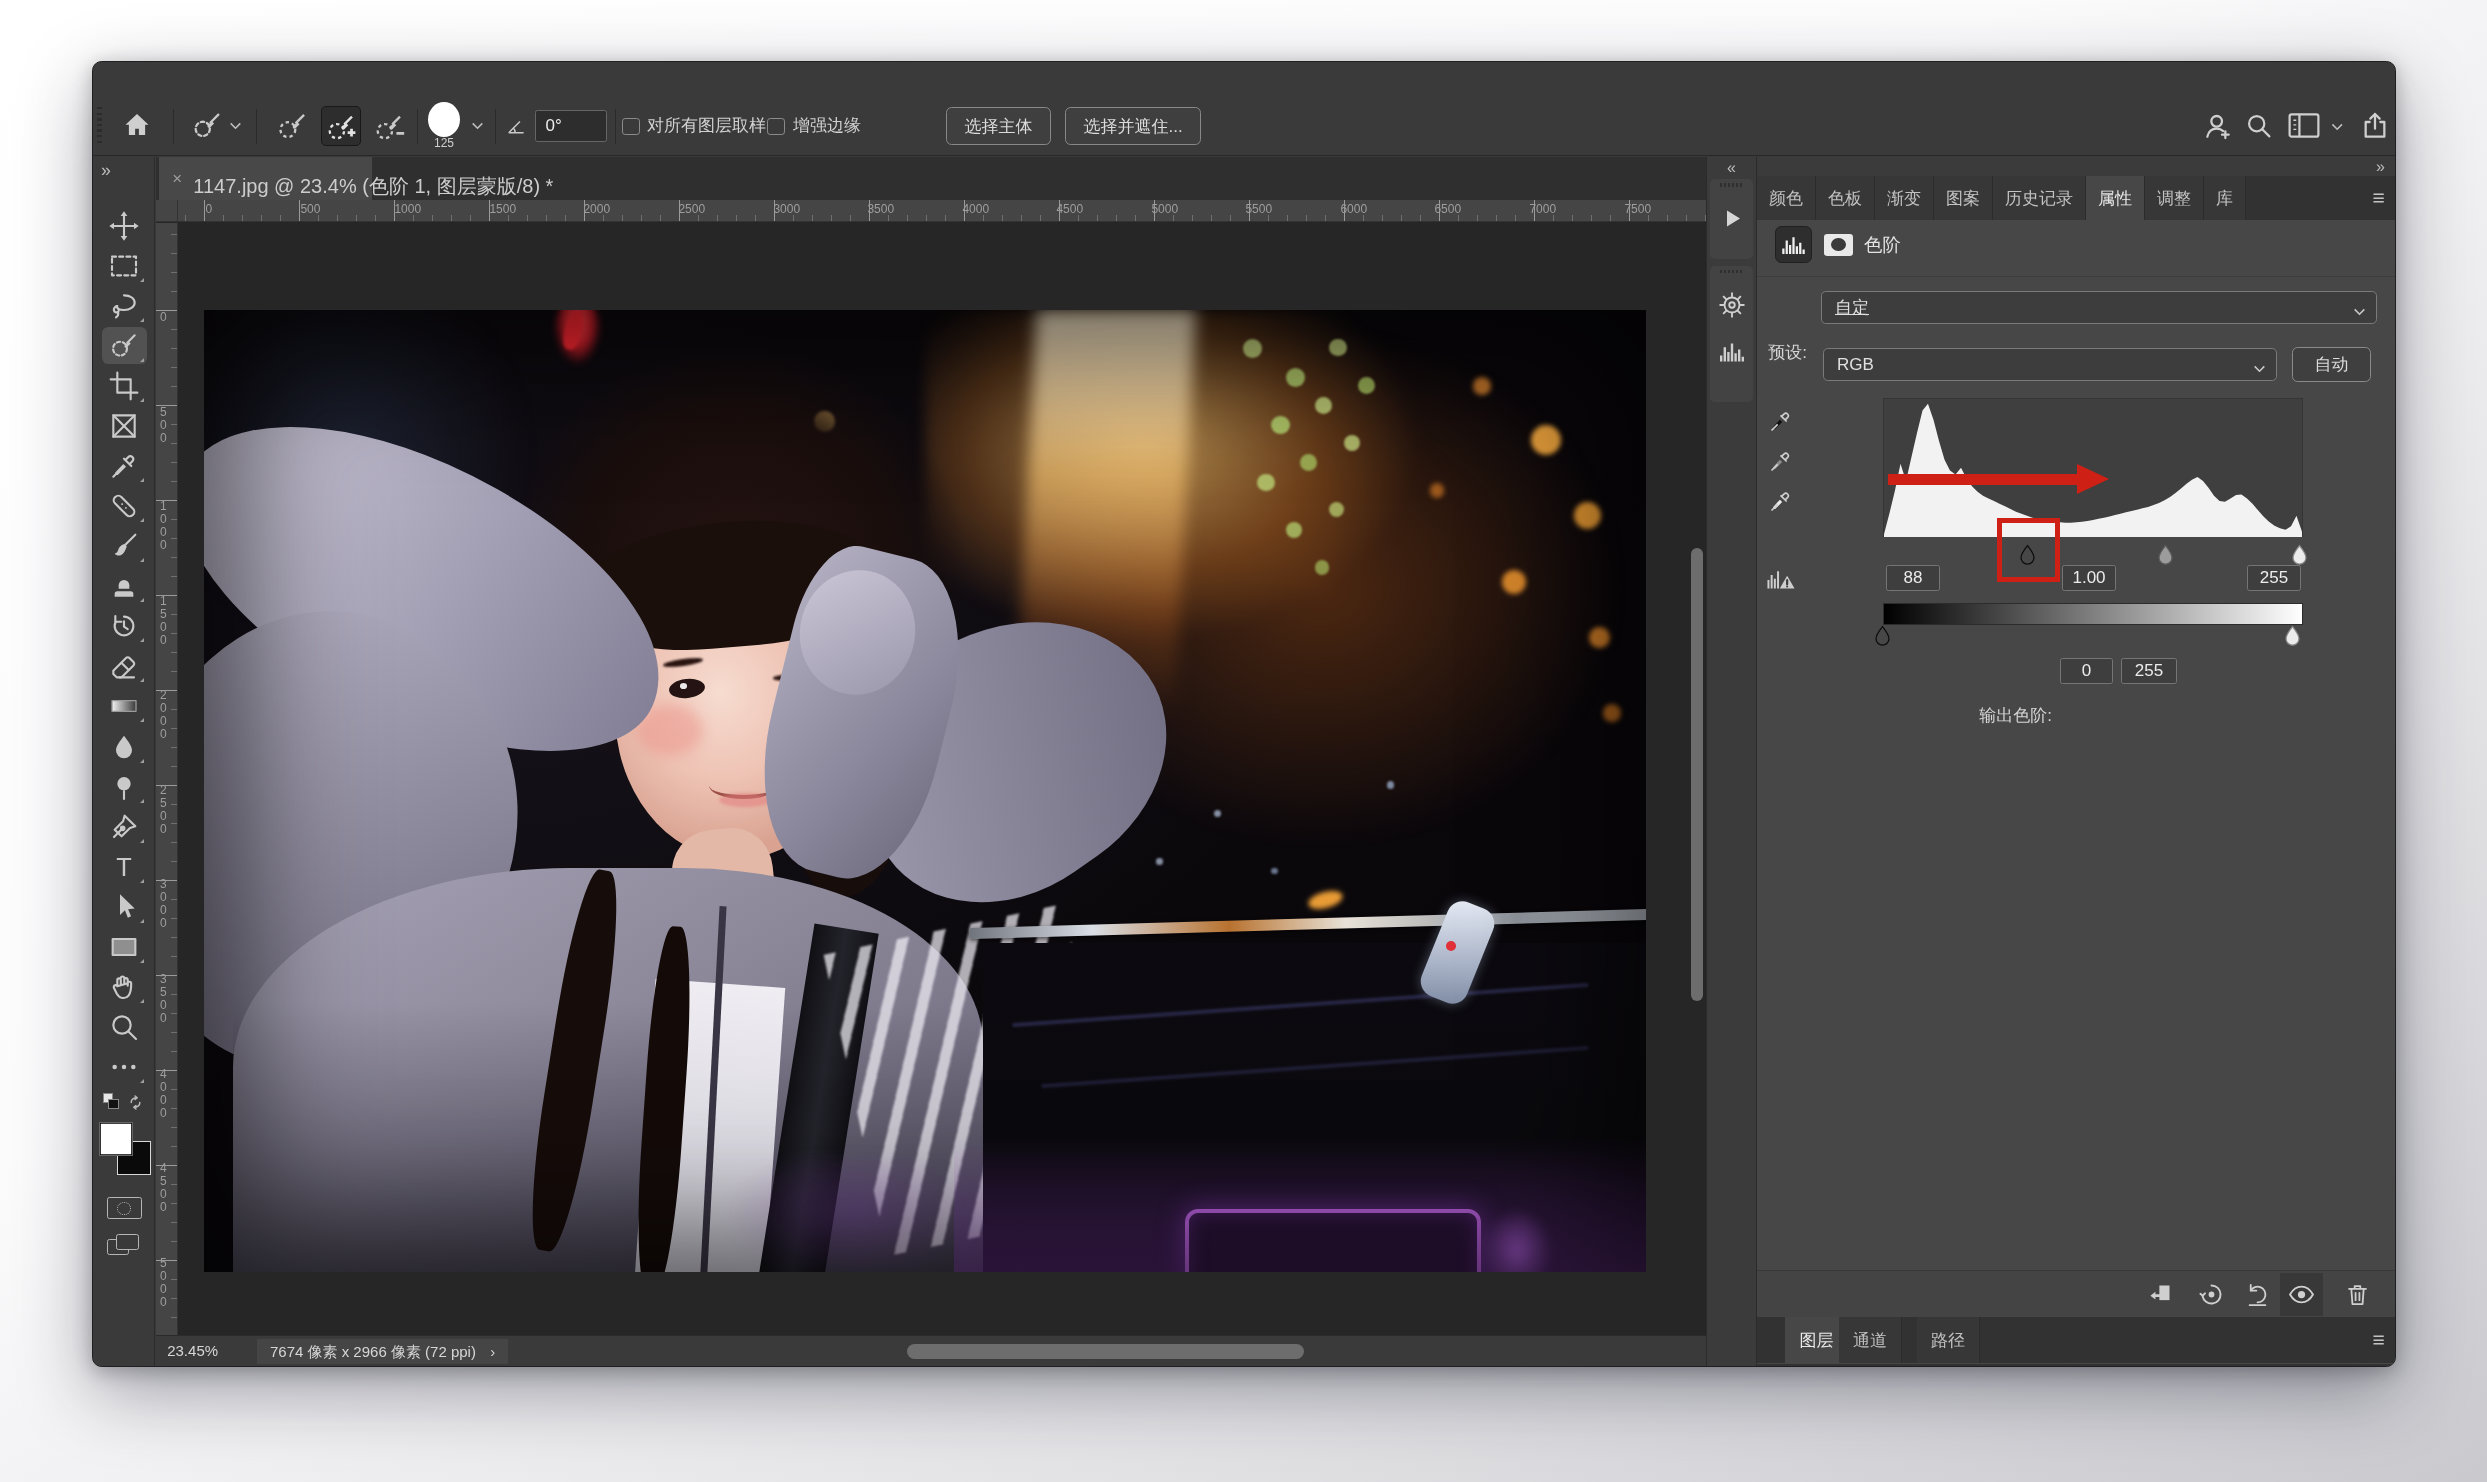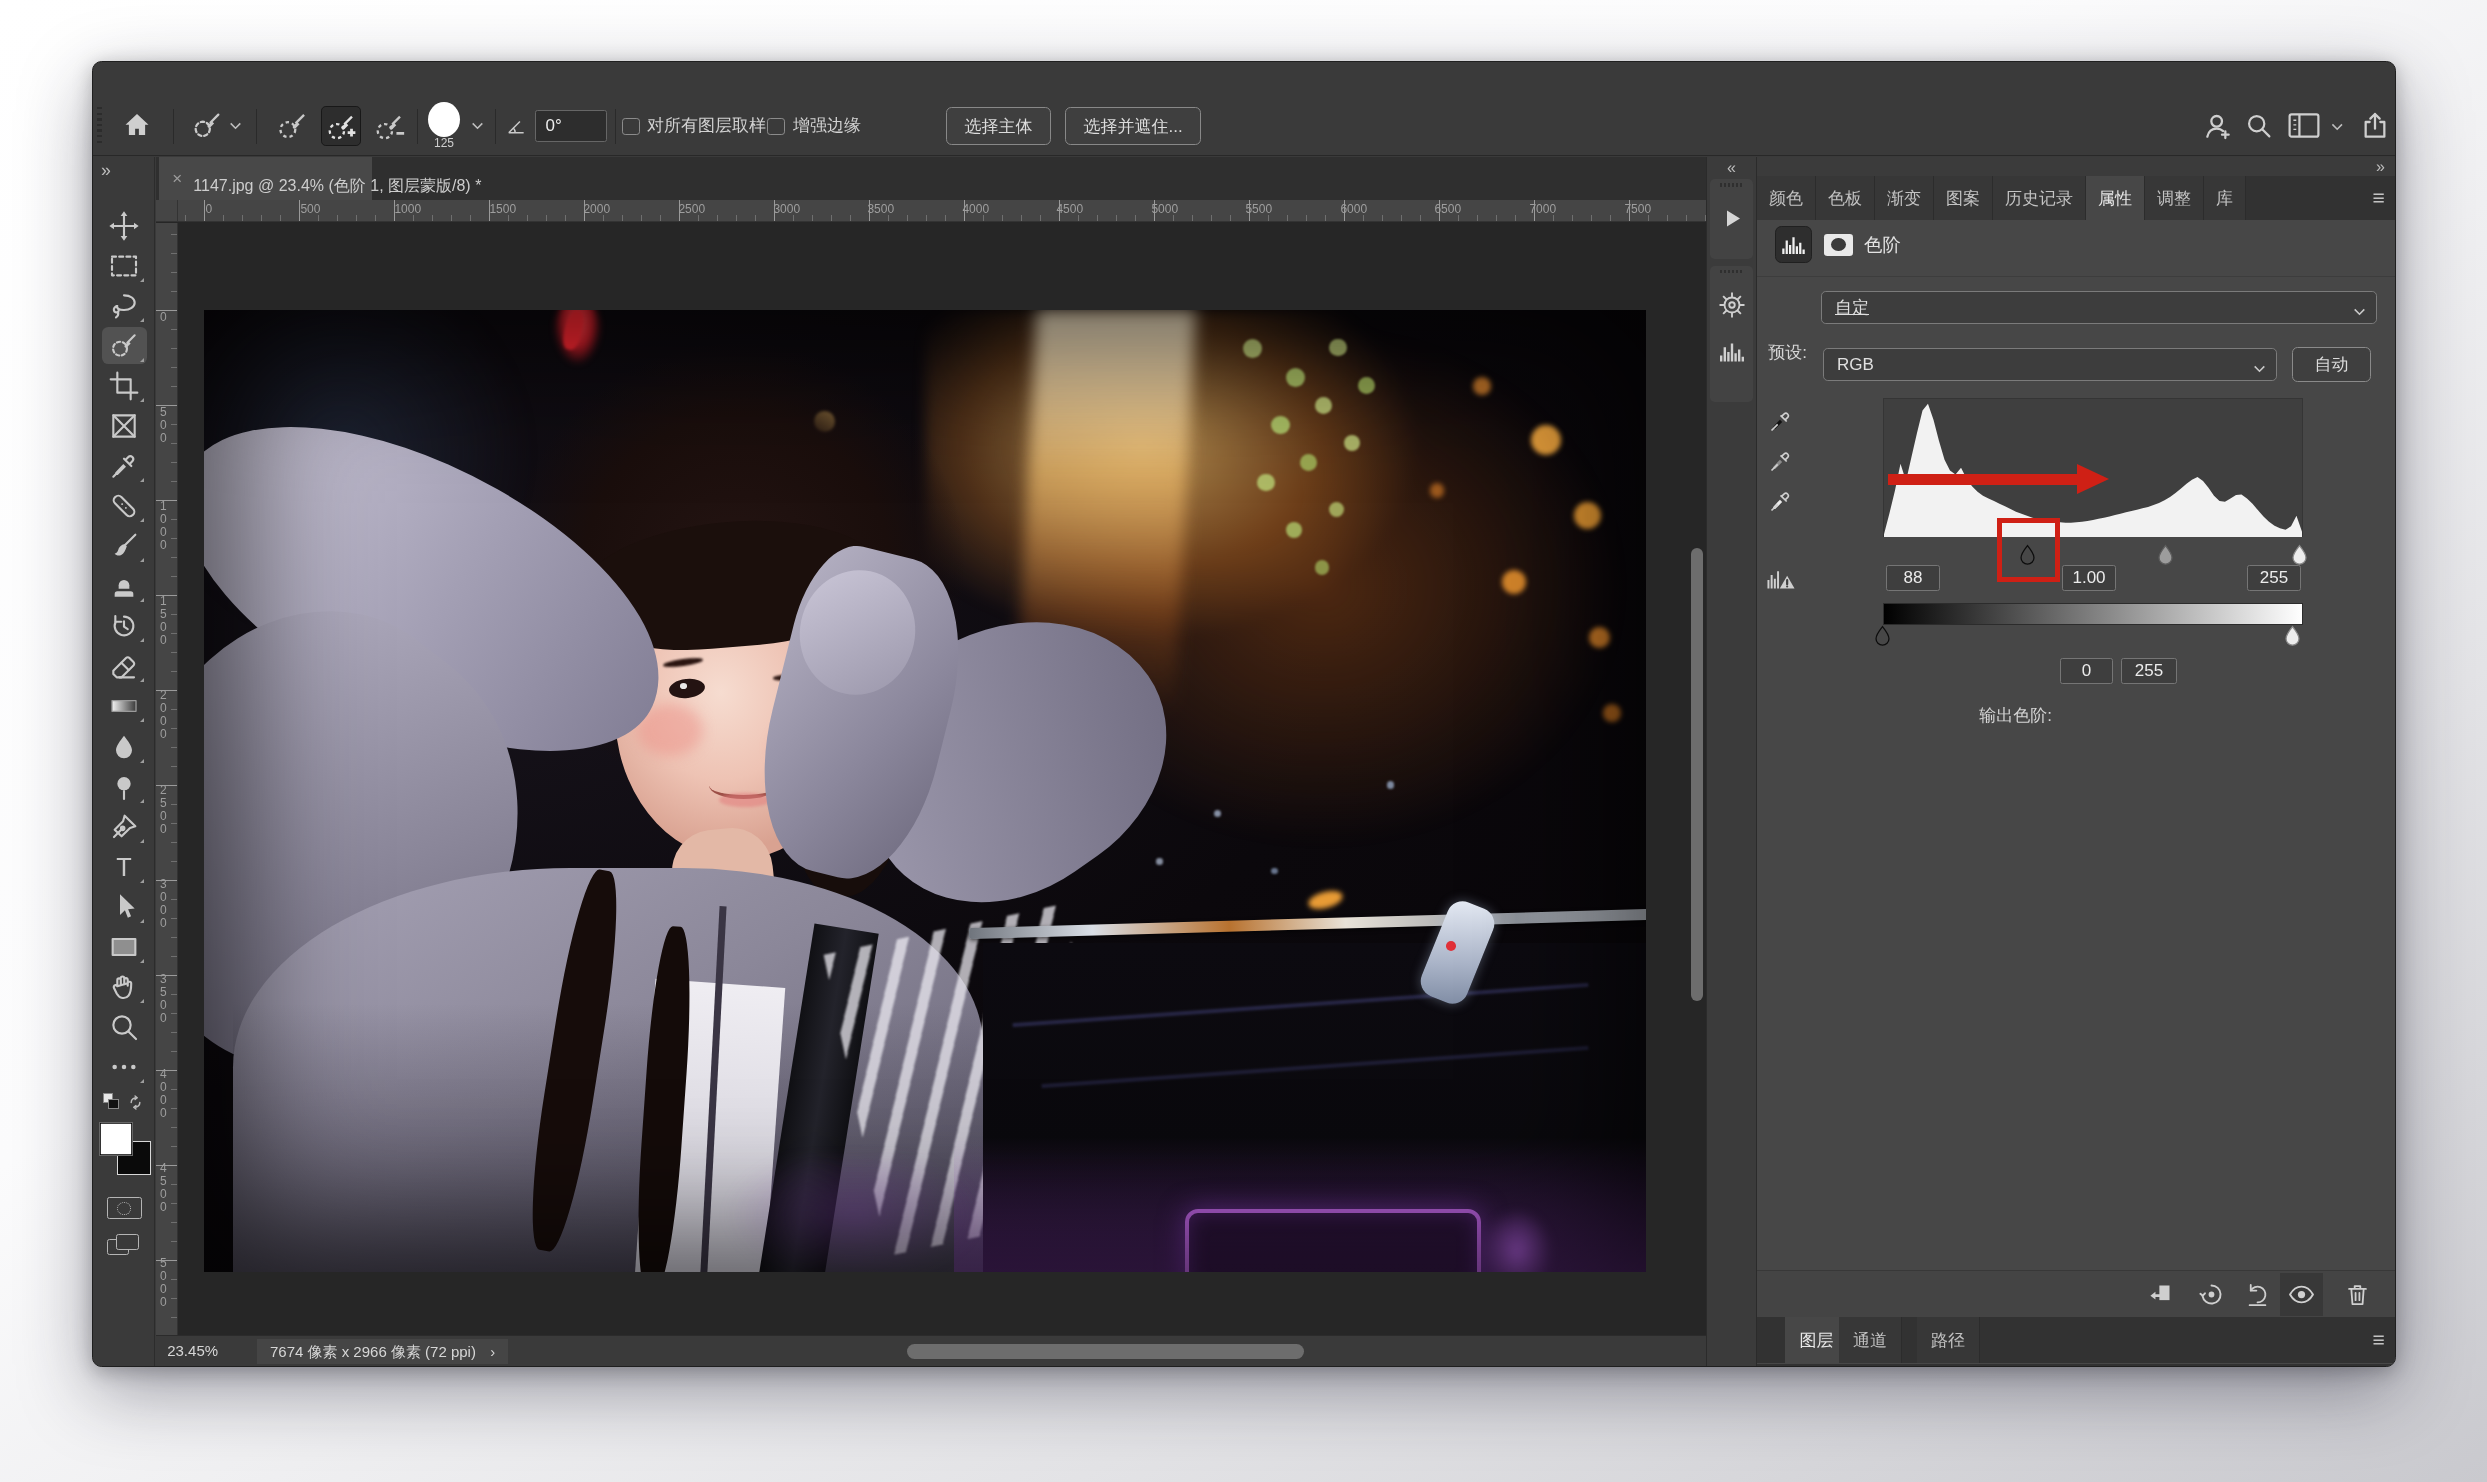--- a/index.html
+++ b/index.html
@@ -28,21 +28,21 @@
   .tool{position:absolute;left:8.8px;width:45px;height:37px;display:flex;align-items:center;justify-content:center;}
   .tool.active{background:#525252;border-radius:6.4px;}
   .tool .fly{position:absolute;right:2.4px;bottom:2.4px;width:0;height:0;border-left:4.8px solid transparent;border-bottom:4.8px solid #9d9d9d;}
   .tool svg{stroke:#c9c9c9;fill:none;stroke-width:1.6;stroke-linecap:round;stroke-linejoin:round;}
   .swatchwrap{position:absolute;left:6.4px;width:50px;height:56px;}
   
   .docarea{position:absolute;left:63px;top:0;width:1550px;bottom:0;background:#262626;}
   .tabbar{position:absolute;left:0;top:0;right:0;height:43px;background:#2f2f2f;}
   .doctab{position:absolute;left:3.2px;top:0;width:213px;height:43px;background:#484848;display:flex;align-items:center;gap:11.2px;padding:0 13px;}
   .doctab .x{color:#9c9c9c;font-size:17px;}
-  .doctab .t{color:#cdcdcd;font-size:16px;white-space:nowrap;margin-top:16px;}
+  .doctab .t{color:#cdcdcd;font-size:20px;white-space:nowrap;margin-top:16px;}
   .rulercorner{position:absolute;left:0;top:43px;width:22.4px;height:22.4px;background:#454545;border-right:0.8px solid #333;border-bottom:0.8px solid #333;}
   .hruler{position:absolute;left:22.4px;top:43px;right:0;height:22.4px;background:#454545;border-bottom:0.8px solid #333;overflow:hidden;
     background-image:linear-gradient(90deg,#9a9a9a 0 0.8px,transparent 0.8px),linear-gradient(90deg,#6f6f6f 0 0.8px,transparent 0.8px);
     background-size:95px 100%,19px 6.4px;background-repeat:repeat-x;background-position:26px 0,26px bottom;}
   .hruler .lbl{position:absolute;top:1.6px;color:#9e9e9e;font-size:12px;}
   .vruler{position:absolute;left:0;top:66px;width:22.4px;bottom:31px;background:#454545;border-right:0.8px solid #333;overflow:hidden;
     background-image:linear-gradient(180deg,#9a9a9a 0 0.8px,transparent 0.8px),linear-gradient(180deg,#6f6f6f 0 0.8px,transparent 0.8px);
     background-size:100% 95px,6.4px 19px;background-repeat:repeat-y;background-position:0 87px,right 87px;}
   .vruler .lbl{position:absolute;left:4px;width:11.2px;color:#9e9e9e;font-size:12px;line-height:13px;word-break:break-all;}
   .canvas{position:absolute;left:22.4px;top:66px;right:0;bottom:31px;background:#262626;overflow:hidden;}

